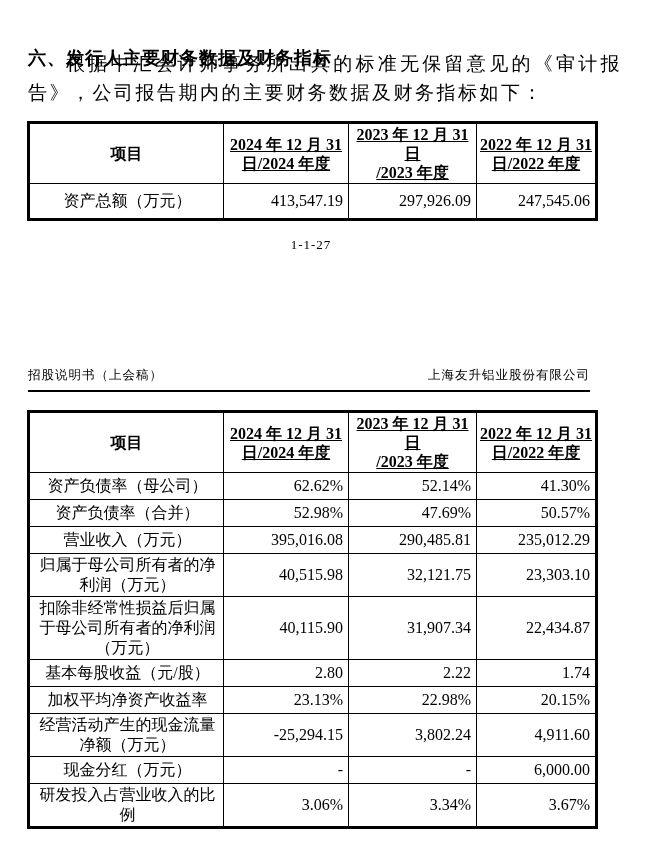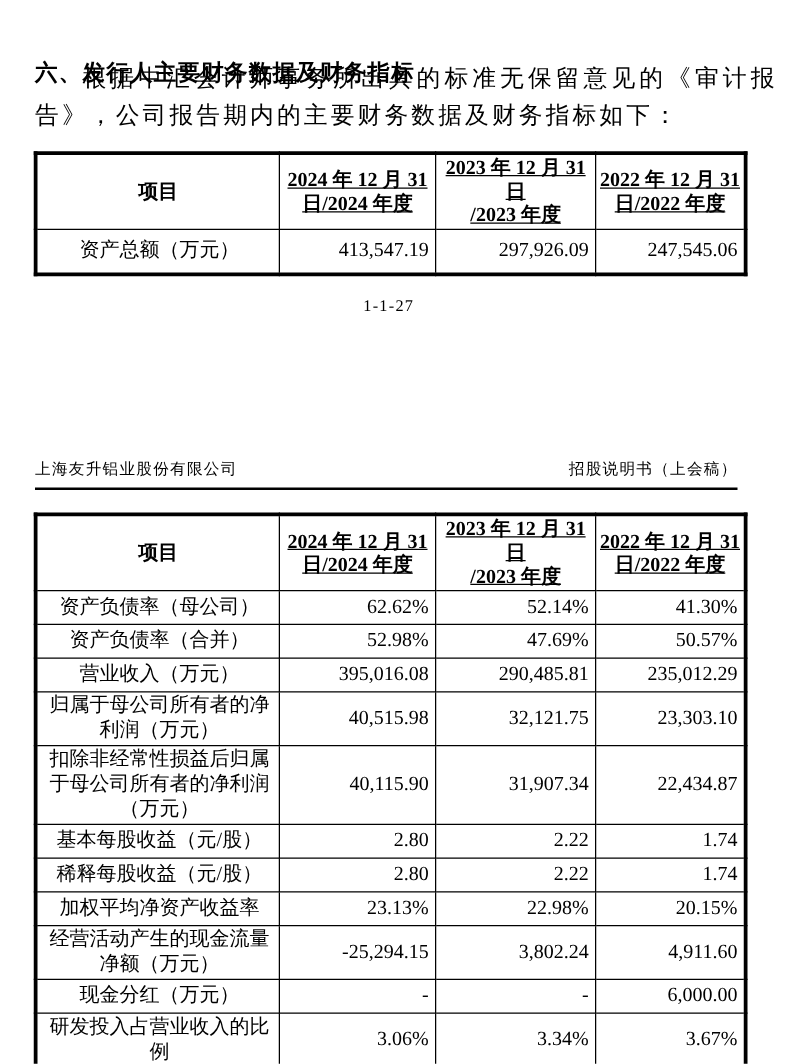--- a/index.html
+++ b/index.html
@@ -98,22 +98,22 @@
       <td class="num">413,547.19</td>
       <td class="num">297,926.09</td>
       <td class="num">247,545.06</td>
     </tr>
   </tbody>
 </table>
 
 <div class="page-num">1-1-27</div>
 
 <div class="p2-header">
+  <span>招股说明书（上会稿）</span>
   <span>上海友升铝业股份有限公司</span>
-  <span>招股说明书（上会稿）</span>
 </div>
 
 <table class="fin-table" id="table2">
   <colgroup>
     <col style="width:195px">
       <col style="width:125px">
       <col style="width:128px">
       <col style="width:120px">
   </colgroup>
   <tbody>
@@ -163,26 +163,20 @@
       <td class="num">31,907.34</td>
       <td class="num">22,434.87</td>
     </tr>
     <tr class="single">
       <td class="label">基本每股收益（元/股）</td>
       <td class="num">2.80</td>
       <td class="num">2.22</td>
       <td class="num">1.74</td>
     </tr>
     <tr class="single">
-      <td class="label">稀释每股收益（元/股）</td>
-      <td class="num">2.80</td>
-      <td class="num">2.22</td>
-      <td class="num">1.74</td>
-    </tr>
-    <tr class="single">
       <td class="label">加权平均净资产收益率</td>
       <td class="num">23.13%</td>
       <td class="num">22.98%</td>
       <td class="num">20.15%</td>
     </tr>
     <tr class="tall">
       <td class="label">经营活动产生的现金流量净额（万元）</td>
       <td class="num">-25,294.15</td>
       <td class="num">3,802.24</td>
       <td class="num">4,911.60</td>

